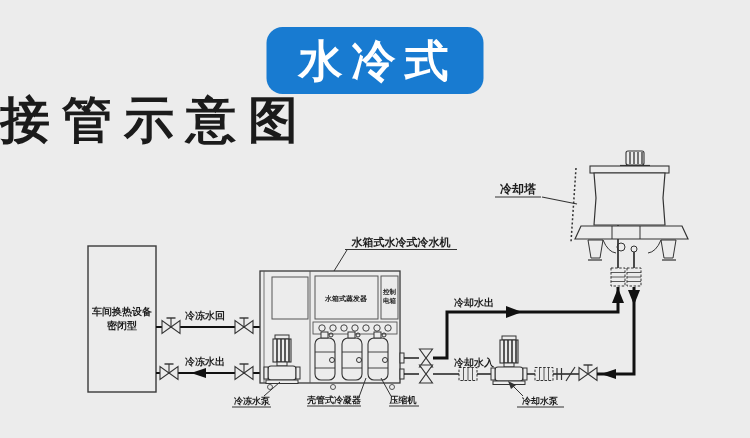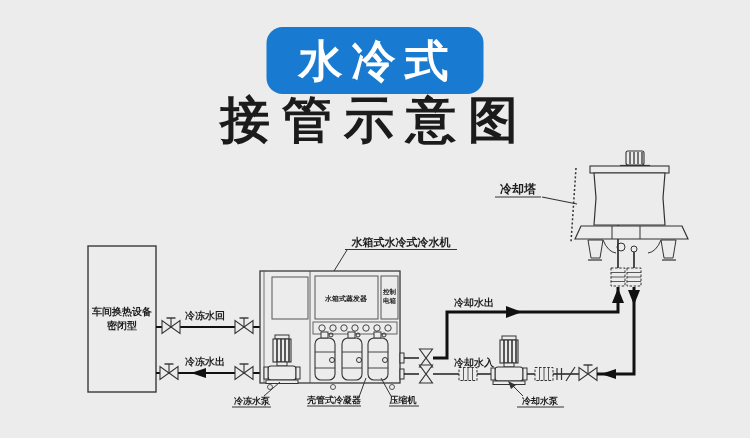--- a/index.html
+++ b/index.html
@@ -20,21 +20,20 @@
     font-weight:800;
     letter-spacing:9px;
     padding:10px 26px 9px 32px;
     border-radius:16px;
     line-height:1.1;
     white-space:nowrap;
   }
   .title-heading{
     position:absolute;
     left:0;right:0;top:94px;
-    text-align:center;
     color:#1b1b1b;
     font-size:50px;
     font-weight:800;
     letter-spacing:12px;
     line-height:1.05;
     white-space:nowrap;
   }
   svg.diagram{position:absolute;left:0;top:0;}
   svg.diagram text{
     font-family:"DejaVu Sans",sans-serif;

